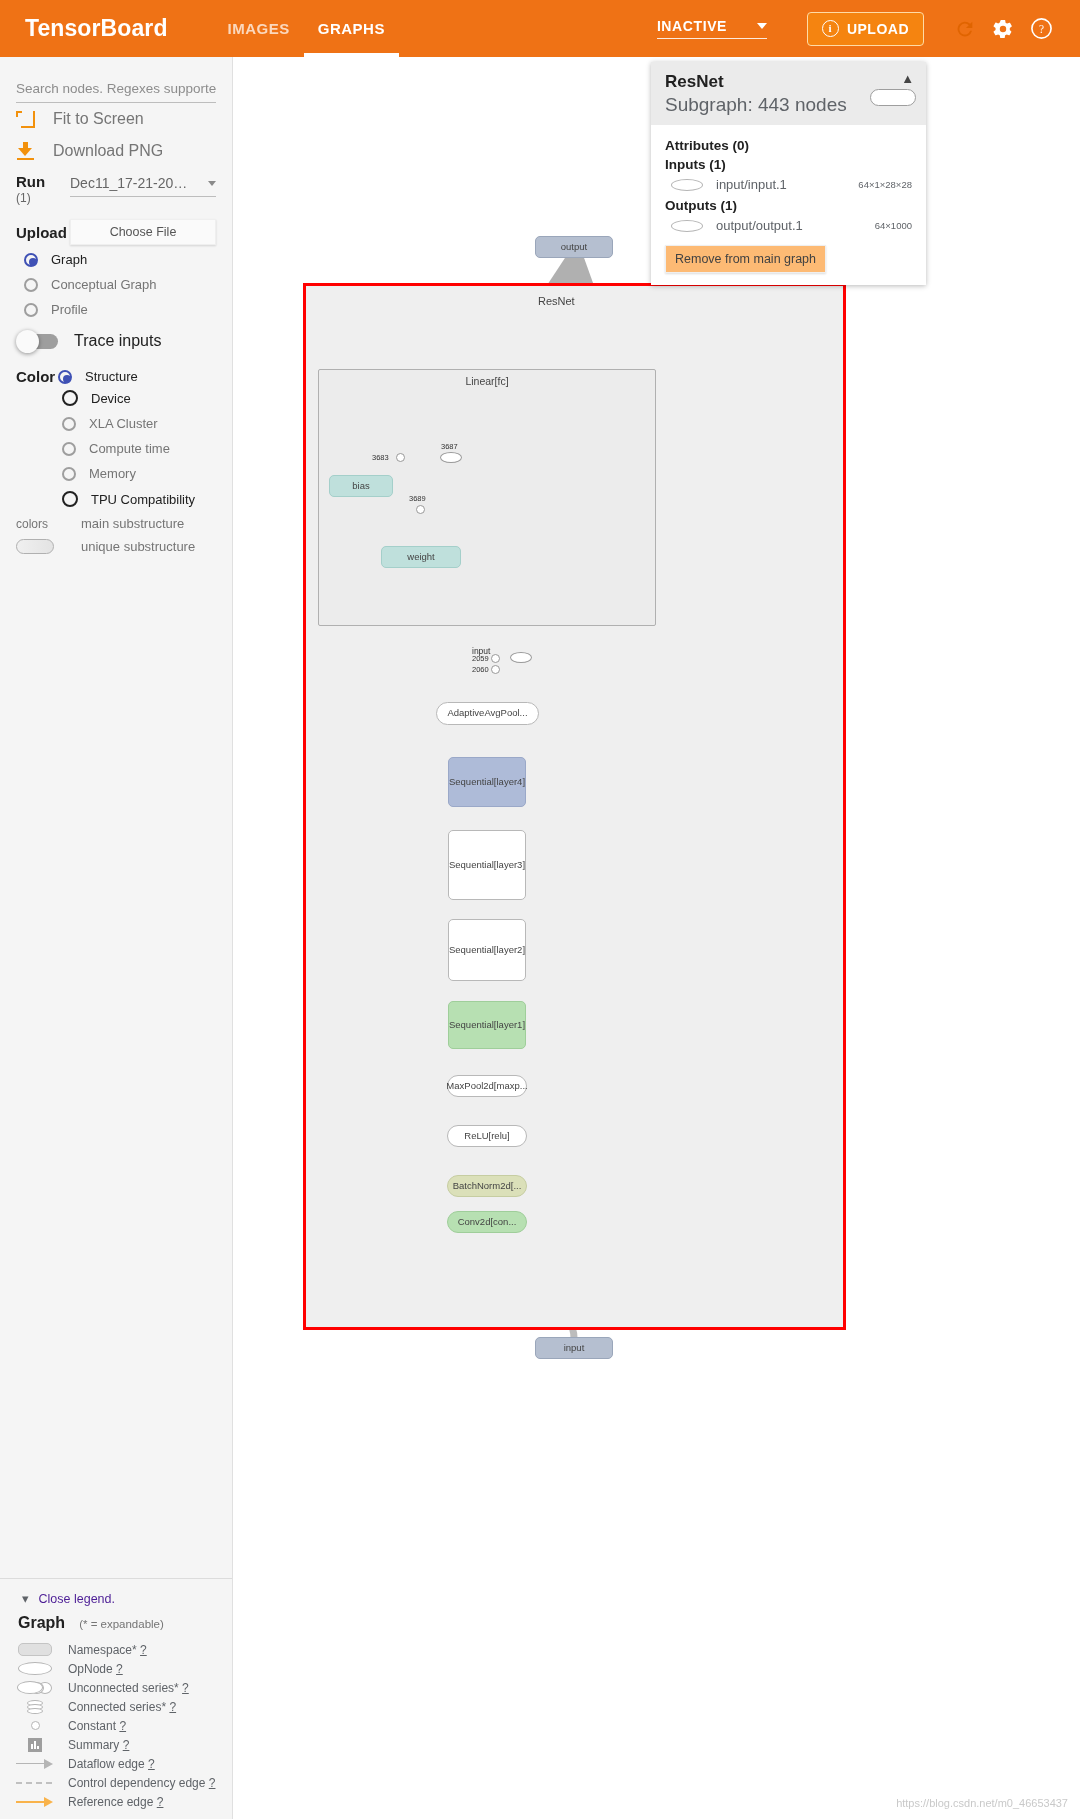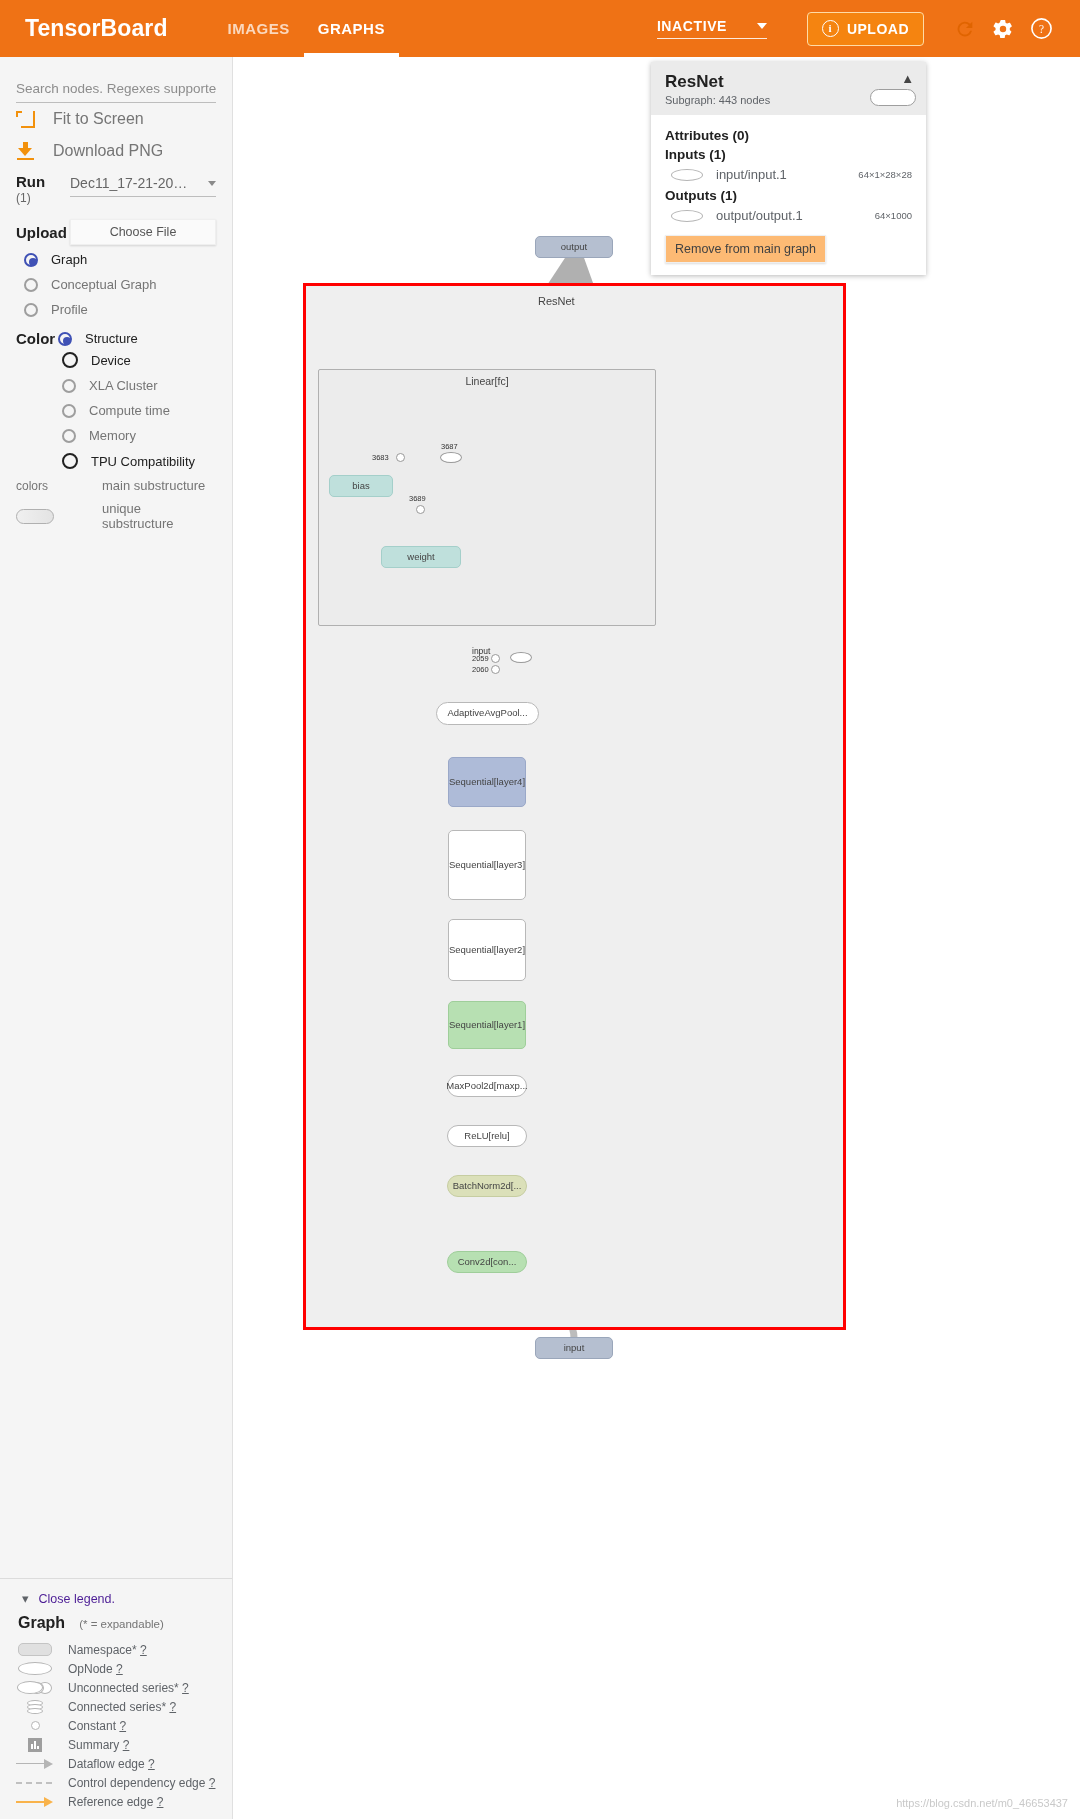--- a/index.html
+++ b/index.html
@@ -116,21 +116,21 @@
 
   #trace-row { display:flex; align-items:center; padding:10px 16px 10px 18px; gap:16px; cursor:pointer;}
   .toggle { width:40px; height:15px; border-radius:8px; background:#9e9e9e; position:relative; flex:none;}
   .toggle .knob { position:absolute; left:-2px; top:-4px; width:23px; height:23px; border-radius:50%;
     background:#fafafa; box-shadow:0 1px 4px rgba(0,0,0,.4); }
   #trace-row .lbl { font-size:16px; color:#212121; }
 
   #color-row { display:flex; align-items:center; padding:8px 16px 0 16px; }
   #color-row .field-label { width:42px; font-size:15px; }
 
-  .legend-color-row { display:flex; align-items:center; padding:4px 16px 4px 16px; gap:36px; }
+  .legend-color-row { display:flex; align-items:center; padding:4px 16px 4px 16px; gap:15px; }
   .legend-color-row .k { font-size:12px; color:#757575; width:50px; }
   .legend-color-row .v { font-size:13px; color:#757575; }
   .grad-pill {
     width:38px; height:15px; border-radius:8px; border:1px solid #b0b0b0;
     background:linear-gradient(90deg,#f0f0f0,#e3e3e3);
   }
 
   
   #legend {
     position:absolute; left:0; bottom:0; width:232px; background:#f5f5f5;
@@ -176,21 +176,21 @@
     background:#fff; overflow:hidden;
   }
 
   
   #info-card {
     position:absolute; left:418px; top:5px; width:275px;
     background:#fff; box-shadow:0 1px 5px rgba(0,0,0,.28); z-index:20;
   }
   #info-head { background:#ebebeb; padding:10px 14px 9px 14px; position:relative; }
   #info-title { font-size:17px; font-weight:bold; color:#212121; }
-  #info-sub { font-size:11px; color:#5f6368; margin-top:2px; }
+  #info-sub { font-size:19px; color:#5f6368; margin-top:2px; }
   #info-chevron { position:absolute; right:12px; top:9px; color:#444; font-size:13px; cursor:pointer; }
   #info-pill { position:absolute; right:10px; top:27px; width:46px; height:17px; border-radius:9px;
     border:1px solid #9e9e9e; background:#fff; }
   #info-body { padding:9px 14px 12px 14px; }
   .info-sec { font-size:13.5px; font-weight:bold; color:#212121; margin:4px 0 3px 0; }
   .info-item { display:flex; align-items:center; gap:13px; padding:2px 0 2px 6px; }
   .info-oval { width:32px; height:12px; border-radius:50%; border:1px solid #b5b5b5; background:#fff; flex:none;}
   .info-name { font-size:13px; color:#5f6368; }
   .info-shape { margin-left:auto; font-size:9.5px; color:#5f6368; }
   #remove-btn {
@@ -312,20 +312,26 @@
   </div>
   <div class="radio-row">
     <span class="radio"></span>
     <span class="lbl">Conceptual Graph</span>
   </div>
   <div class="radio-row">
     <span class="radio"></span>
     <span class="lbl">Profile</span>
   </div>
 
+  <div id="trace-row">
+    <span class="toggle">
+        <span class="knob"></span>
+      </span>
+    <span class="lbl">Trace inputs</span>
+  </div>
 
   <div id="color-row">
     <div class="field-label">Color</div>
     <div class="radio-row" style="padding:0; gap:13px;">
       <span class="radio on"></span>
       <span class="lbl strong">Structure</span>
     </div>
   </div>
   <div class="radio-row ind">
     <span class="radio big dark"></span>
@@ -519,21 +525,21 @@
   <div class="gnode node-white" style="left:215px; top:862px; width:78px; height:62px;">Sequential[layer2]</div>
 
   <div class="gnode node-green" style="left:215px; top:944px; width:78px; height:48px;">Sequential[layer1]</div>
 
   <div class="gnode oval node-white" style="left:214px; top:1018px; width:80px; height:22px;">MaxPool2d[maxp...</div>
 
   <div class="gnode oval node-white" style="left:214px; top:1068px; width:80px; height:22px;">ReLU[relu]</div>
 
   <div class="gnode oval node-olive" style="left:214px; top:1118px; width:80px; height:22px;">BatchNorm2d[...</div>
 
-  <div class="gnode oval node-green" style="left:214px; top:1194px; width:80px; height:22px;">Conv2d[con...</div>
+  <div class="gnode oval node-green" style="left:214px; top:1154px; width:80px; height:22px;">Conv2d[con...</div>
 
   <div class="gnode node-sgrey" style="left:302px; top:1280px; width:78px; height:22px;">input</div>
 
   <div id="info-card">
     <div id="info-head">
       <div id="info-title">ResNet</div>
       <div id="info-sub">Subgraph: 443 nodes</div>
       <div id="info-chevron">▲</div>
       <div id="info-pill"></div>
     </div>

